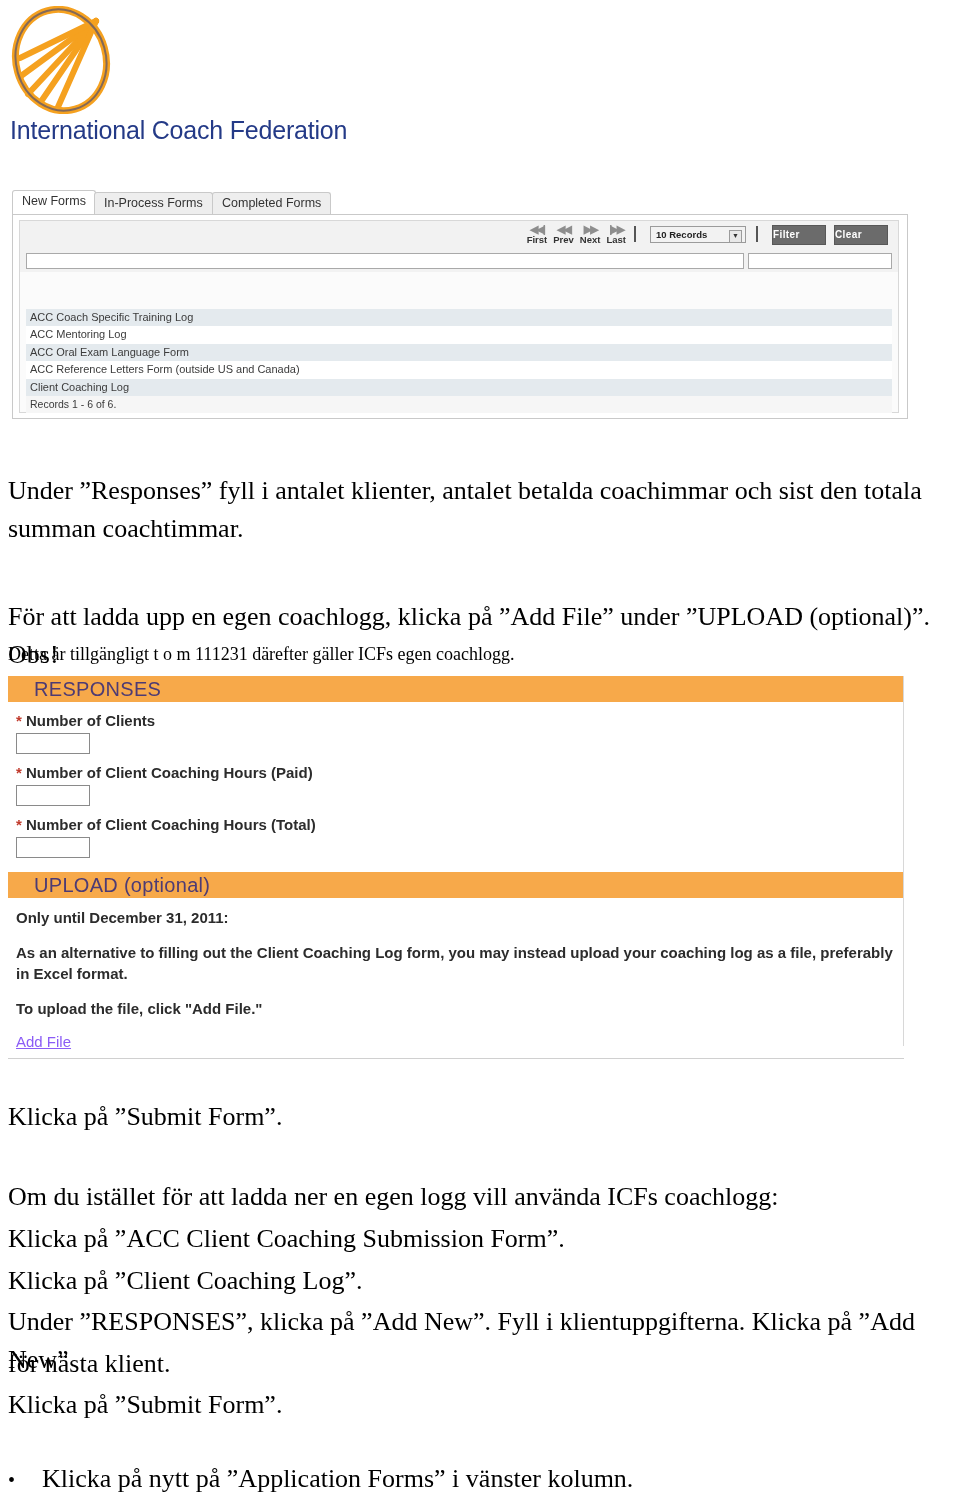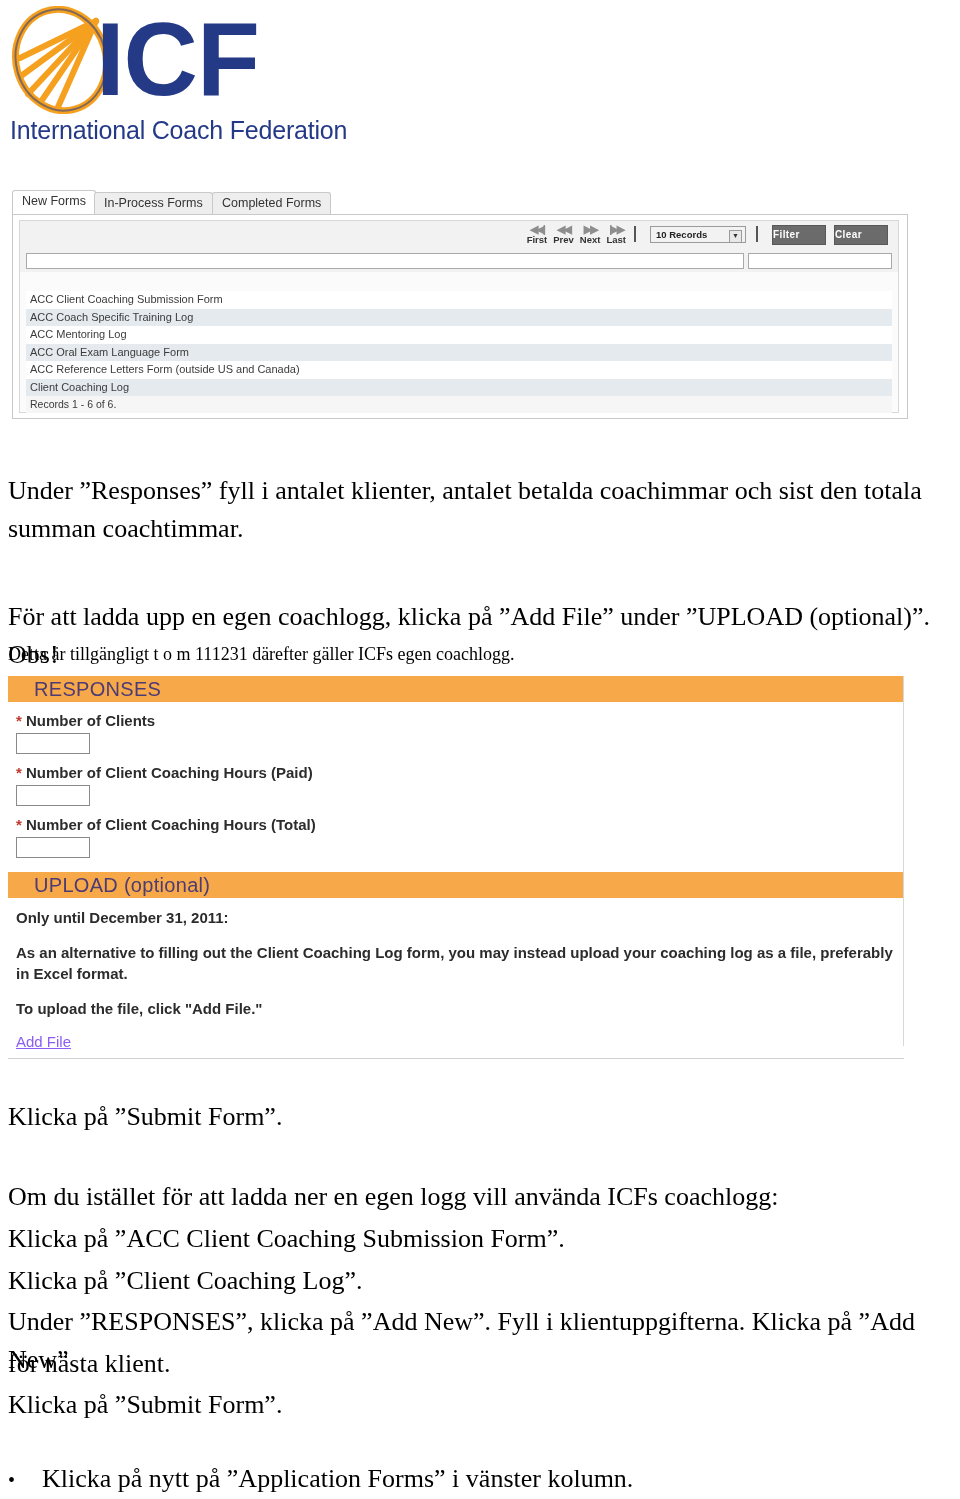--- a/index.html
+++ b/index.html
@@ -108,21 +108,20 @@
       <g stroke="#f5a11f" stroke-width="6" fill="none" stroke-linecap="round">
         <path d="M88 15 L20 88"></path>
         <path d="M88 15 L13 70"></path>
         <path d="M88 15 L12 52"></path>
         <path d="M88 15 L32 97"></path>
         <path d="M88 15 L50 101"></path>
       </g>
       <ellipse cx="53" cy="54" rx="45" ry="51" transform="rotate(-16 53 54)" fill="none" stroke="#243a87" stroke-width="2" opacity=".55"></ellipse>
     </svg>
   </div>
-  <div class="logo-icf">ICF</div>
   <div class="logo-sub">International Coach Federation</div>
 </div>
 
 <div class="shot1">
 
   <div class="tabs">
     <div class="tab tab-1 active">New Forms</div>
     <div class="tab tab-2">In-Process Forms</div>
     <div class="tab tab-3">Completed Forms</div>
   </div>
@@ -160,21 +159,20 @@
         <div class="tb-btn tb-filter">Filter</div>
         <div class="tb-btn tb-clear">Clear</div>
       </div>
 
       <div class="filterrow">
         <div class="finput finput-1"></div>
         <div class="finput finput-2"></div>
       </div>
 
 
-      <div class="trow plain" style="top:70px">ACC Client Coaching Submission Form</div>
       <div class="trow alt" style="top:87.5px">ACC Coach Specific Training Log</div>
       <div class="trow plain" style="top:105px">ACC Mentoring Log</div>
       <div class="trow alt" style="top:122.5px">ACC Oral Exam Language Form</div>
       <div class="trow plain" style="top:140px">ACC Reference Letters Form (outside US and Canada)</div>
       <div class="trow alt" style="top:157.5px">Client Coaching Log</div>
       <div class="tfoot" style="top:175px">Records 1 - 6 of 6.</div>
     </div>
   </div>
 </div>
 

